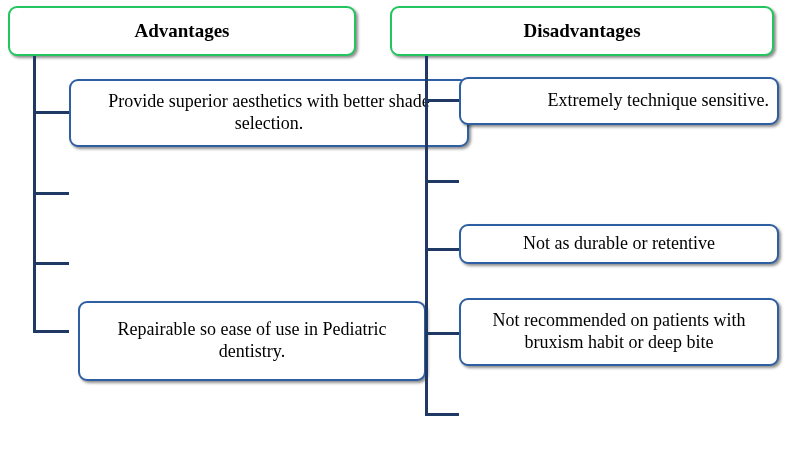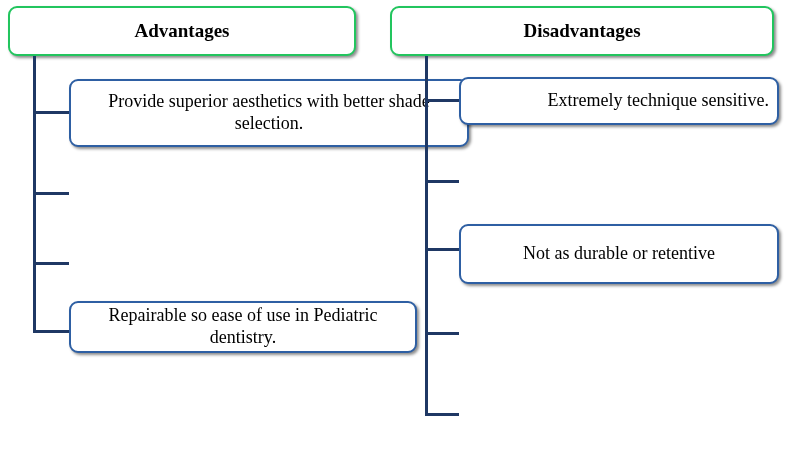--- a/index.html
+++ b/index.html
@@ -59,36 +59,39 @@
   <div class="connector v-line" style="left:33px; top:56px; width:3px; height:275px;"></div>
 
   <div class="connector h-line" style="left:33px; top:111px; width:36px; height:3px;"></div>
   <div class="connector h-line" style="left:33px; top:192px; width:36px; height:3px;"></div>
   <div class="connector h-line" style="left:33px; top:262px; width:36px; height:3px;"></div>
   <div class="connector h-line" style="left:33px; top:330px; width:36px; height:3px;"></div>
 
   <div class="node leaf" style="left:69px; top:79px; width:400px; height:68px;">
     <span>Provide superior aesthetics with better shade selection.</span>
   </div>
-  <div class="node leaf" style="left:69px; top:301px; width:348px; height:52px;">
+  <div class="node leaf" style="left:78px; top:301px; width:348px; height:80px;">
     <span>Repairable so ease of use in Pediatric dentistry.</span>
   </div>
 
   <div class="node header" style="left:390px; top:6px; width:384px; height:50px;justify-content:center;">
     <span>Disadvantages</span>
   </div>
 
   <div class="connector v-line" style="left:425px; top:56px; width:3px; height:360px;"></div>
 
   <div class="connector h-line" style="left:425px; top:99px; width:34px; height:3px;"></div>
   <div class="connector h-line" style="left:425px; top:180px; width:34px; height:3px;"></div>
   <div class="connector h-line" style="left:425px; top:248px; width:34px; height:3px;"></div>
   <div class="connector h-line" style="left:425px; top:332px; width:34px; height:3px;"></div>
   <div class="connector h-line" style="left:425px; top:413px; width:34px; height:3px;"></div>
 
   <div class="node leaf" style="left:459px; top:77px; width:320px; height:48px;justify-content:flex-end;">
     <span>Extremely technique sensitive.</span>
   </div>
-  <div class="node leaf" style="left:459px; top:224px; width:320px; height:60px;">
+  <div class="node leaf" style="left:459px; top:224px; width:320px; height:40px;">
     <span>Not as durable or retentive</span>
+  </div>
+  <div class="node leaf" style="left:459px; top:298px; width:320px; height:68px;">
+    <span>Not recommended on patients with bruxism habit or  deep bite</span>
   </div>
 
 </div>
 
 </body></html>

